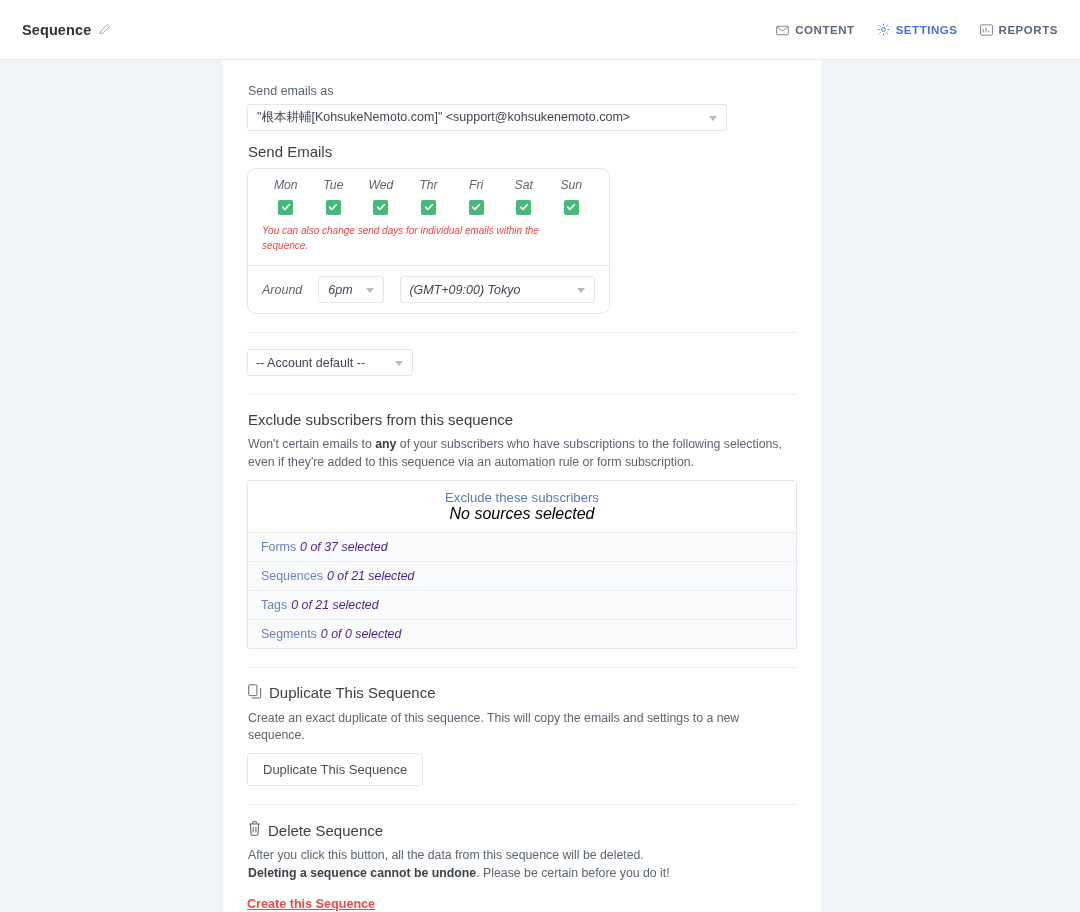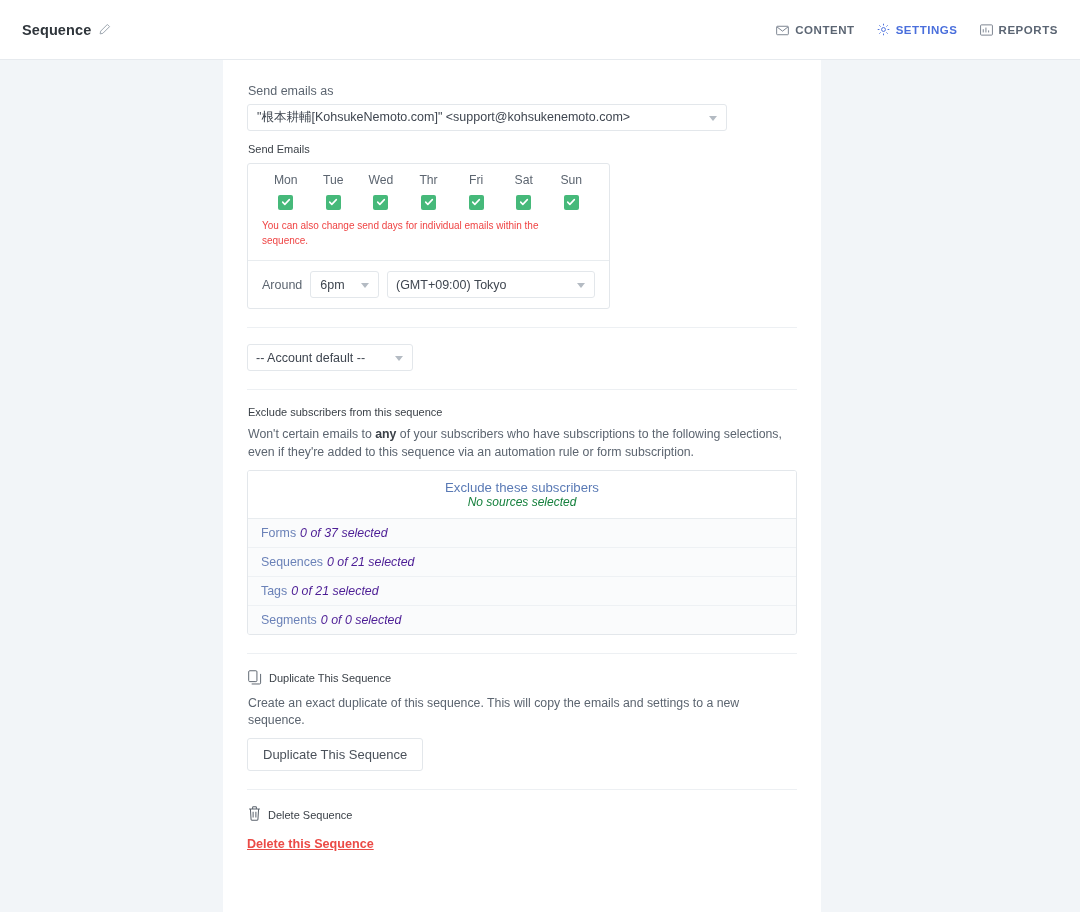--- a/index.html
+++ b/index.html
@@ -94,21 +94,21 @@
     position: absolute;
     right: 9px; top: 50%;
     margin-top: -2px;
     border-left: 4px solid transparent;
     border-right: 4px solid transparent;
     border-top: 5px solid #b4bbc3;
   }
   .select.wide { width: 480px; }
 
   h2.section {
-    font-size: 11px;
+    font-size: 15px;
     font-weight: normal;
     color: #3b4148;
     margin: 12px 0 8px 1px;
   }
   h2.section.icon-head {
     display: flex;
     align-items: center;
     gap: 7px;
   }
   p.desc {
@@ -121,23 +121,24 @@
 
   hr.divider {
     border: none;
     border-top: 1px solid #edf0f3;
     margin: 18px 0 16px 0;
   }
 
   
   .send-box {
     border: 1px solid #e3e7eb;
-    border-radius: 3px;
+    border-radius: 9px;
     width: 363px;
     overflow: hidden;
+    font-style: italic;
   }
   .days-wrap { padding: 9px 14px 12px 14px; }
   .days {
     display: flex;
   }
   .day {
     width: 52px;
     text-align: center;
   }
   .day-name {
@@ -159,21 +160,21 @@
     font-size: 10px;
     line-height: 1.45;
     color: #ef4444;
     margin: 8px 0 0 0;
     max-width: 312px;
   }
   .around-row {
     border-top: 1px solid #e8ecef;
     display: flex;
     align-items: center;
-    gap: 8px;
+    gap: 16px;
     padding: 10px 14px;
   }
   .around-label { font-size: 12.5px; color: #5c6570; }
   .select.time { width: 70px; }
   .select.tz { width: 215px; padding-left: 8px; }
 
   
   .exclude-box {
     border: 1px solid #e3e7eb;
     border-radius: 3px;
@@ -188,23 +189,23 @@
     justify-content: space-between;
     border-bottom: 1px solid #e8ecef;
     cursor: pointer;
     flex-direction: column;
   }
   .ex-head-title {
     font-size: 13.2px;
     color: #5a7ab5;
   }
   .ex-head-status {
-    font-size: 12px;
+    font-size: 16px;
     font-style: italic;
-    color: #15803d;
+    color: #000000;
   }
   .ex-row {
     background: #fafbfc;
     border-bottom: 1px solid #eef1f4;
     padding: 7px 13px;
     font-size: 12.4px;
     cursor: pointer;
     color: #6b82b8;
   }
   .ex-row:last-child { border-bottom: none; }
@@ -424,21 +425,25 @@
     <h2 class="section icon-head">
       <span>
         <svg width="13" height="15" viewBox="0 0 14 16" fill="none" stroke="#5b636d" stroke-width="1.1">
           <path d="M1.2 3.1h11.6M5 3.1V1.4a.6.6 0 01.6-.6h2.8a.6.6 0 01.6.6v1.7"></path>
           <path d="M2.6 3.1l.7 11.2a.9.9 0 00.9.9h5.6a.9.9 0 00.9-.9l.7-11.2"></path>
           <path d="M5.5 6v6.3M8.5 6v6.3"></path>
         </svg>
       </span>
       <span>Delete Sequence</span>
     </h2>
-    <a class="delete-link">Delete this Sequence</a>
+    <p class="desc">
+      <span>After you click this button, all the data from this sequence will be deleted.</span><br>
+      <b>Deleting a sequence cannot be undone</b><span>. Please be certain before you do it!</span>
+    </p>
+    <a class="delete-link">Create this Sequence</a>
 
     
 
     
     
 
   </div>
 </div>
 
 </body></html>

